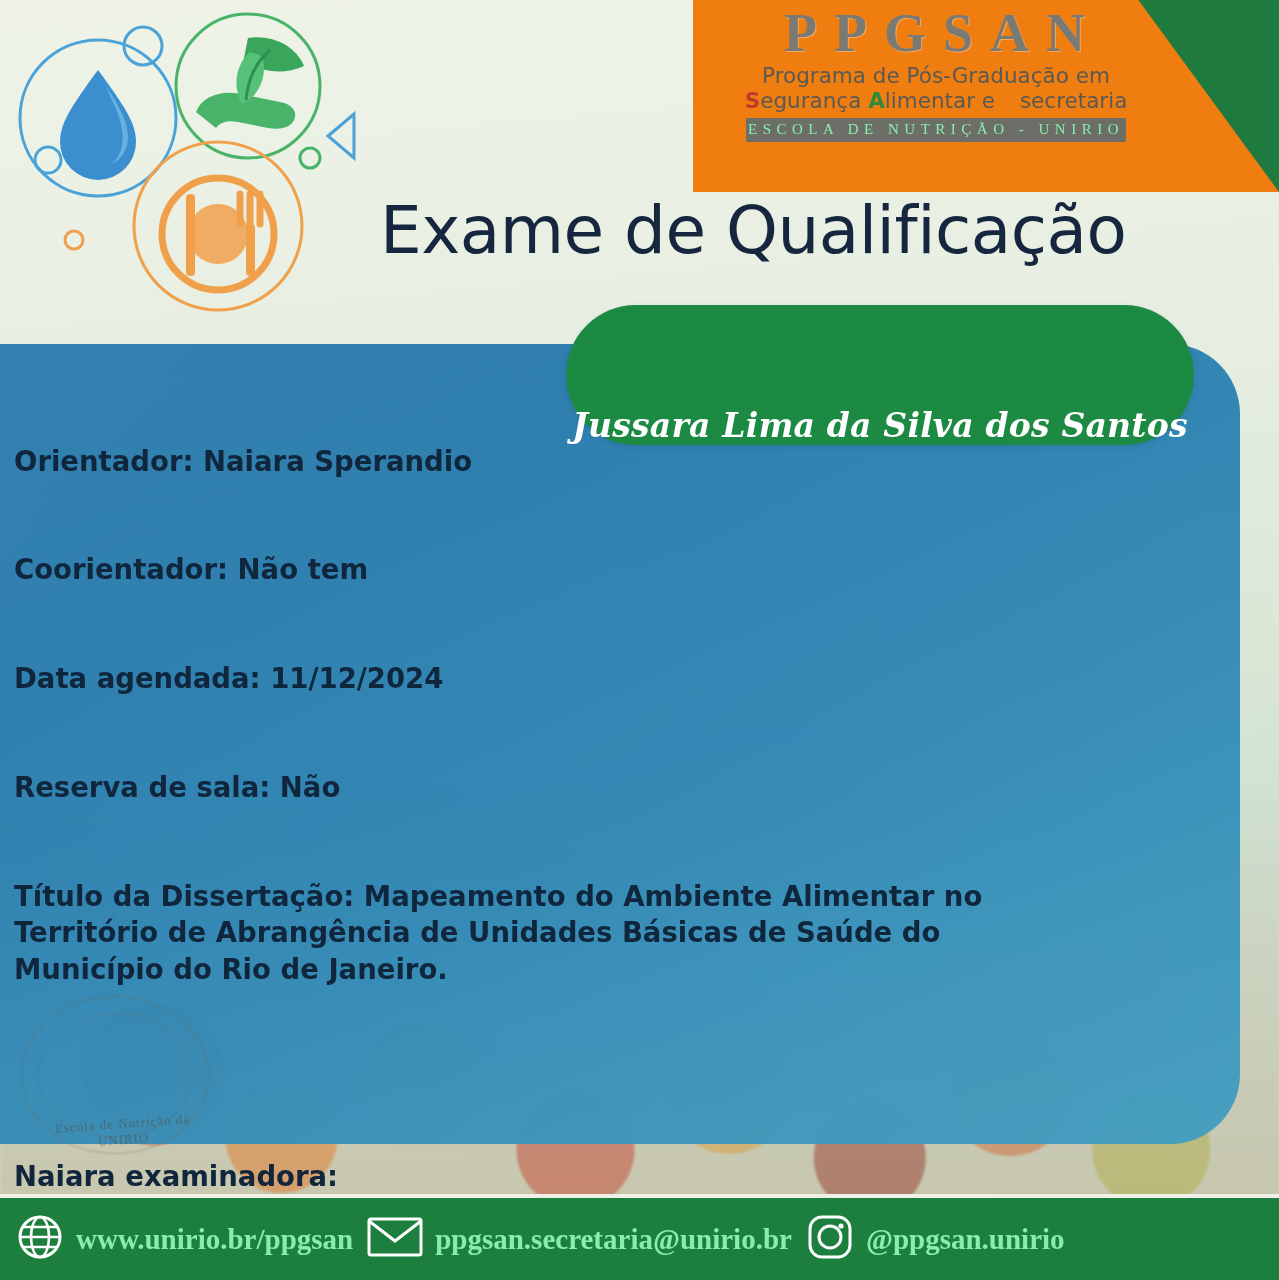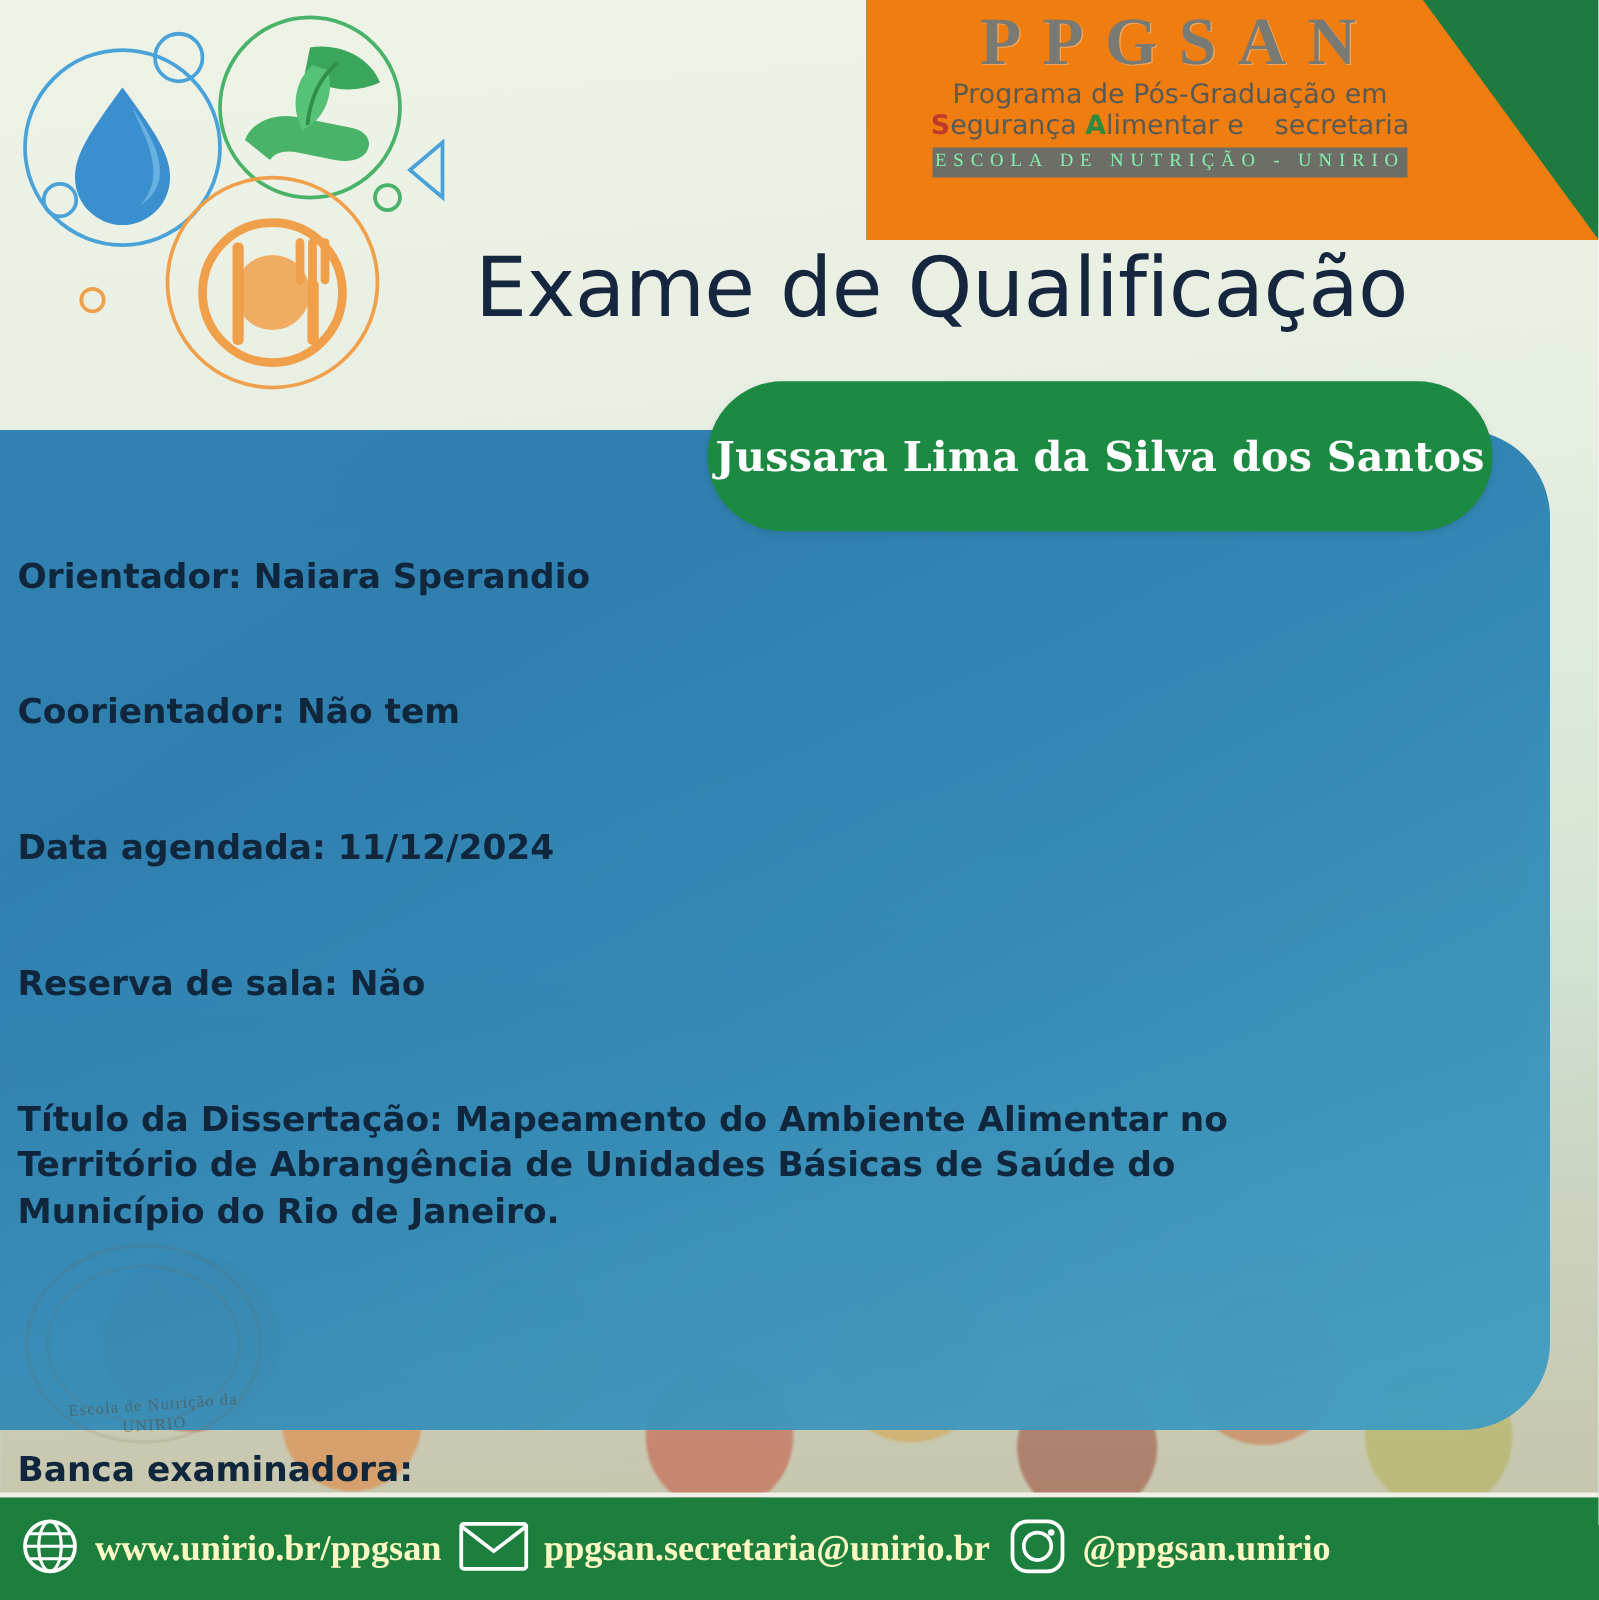--- a/index.html
+++ b/index.html
@@ -96,25 +96,26 @@
   }
   .blue-panel::after {
     content: "";
     position: absolute; inset: 0;
     border-radius: 0 70px 70px 0;
     background: linear-gradient(180deg, rgba(40,120,170,0.10) 0%, rgba(70,160,190,0.05) 60%, rgba(90,175,200,0.18) 100%);
   }
 
   
   .name-pill {
-    position: absolute; top: 305px; left: 566px; width: 628px; height: 120px;
+    position: absolute; top: 305px; left: 566px; width: 628px; height: 140px;
     background: #1d8a43;
     border-radius: 70px;
-    display: flex; align-items: center; justify-content: center;
+    display: flex; align-items: flex-end; justify-content: center;
     box-shadow: 0 2px 6px rgba(0,0,0,0.10);
+    font-style: italic;
   }
   .name-pill span {
     font-family: "DejaVu Serif", serif;
     font-weight: bold;
     font-size: 33px;
     color: #ffffff;
     letter-spacing: 0.2px;
   }
 
   
@@ -153,21 +154,21 @@
     position: absolute; left: 0; bottom: 0; width: 1279px; height: 82px;
     background: #1d7f3e;
     display: flex; align-items: center; gap: 14px;
     padding: 0 16px;
   }
   .footer-item { display: flex; align-items: center; gap: 12px; }
   .footer-item span.txt {
     font-family: "Liberation Serif", serif;
     font-weight: bold;
     font-size: 29px;
-    color: #fef9c3;
+    color: #86efac;
     white-space: nowrap;
   }
   .ico { flex: 0 0 auto; }
   .footer-top-line {
     position: absolute; left: 0; bottom: 82px; width: 1279px; height: 4px;
     background: #f0f0e8;
   }
 </style>
 </head>
 <body>
@@ -226,21 +227,21 @@
     <span>Jussara Lima da Silva dos Santos</span>
   </div>
 
   <div class="body-text">
     <div class="body-block">Orientador: Naiara Sperandio</div>
     <div class="body-block">Coorientador: Não tem</div>
     <div class="body-block">Data agendada: 11/12/2024</div>
     <div class="body-block">Reserva de sala: Não</div>
     <div class="body-block">Título da Dissertação: Mapeamento do Ambiente Alimentar no Território de Abrangência de Unidades Básicas de Saúde do Município do Rio de Janeiro.</div>
     <div class="gap"></div>
-    <div class="body-block">Banca examinadora:</div>
+    <div class="body-block">Naiara examinadora:</div>
     <div class="gap"></div>
     
     
     
     
   </div>
 
   <div class="seal"></div>
   <div class="seal-txt">Escola de Nutrição da UNIRIO</div>
 

